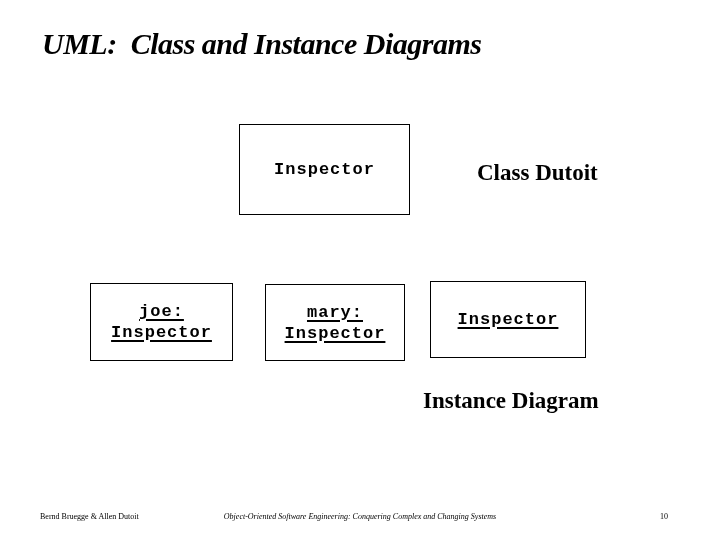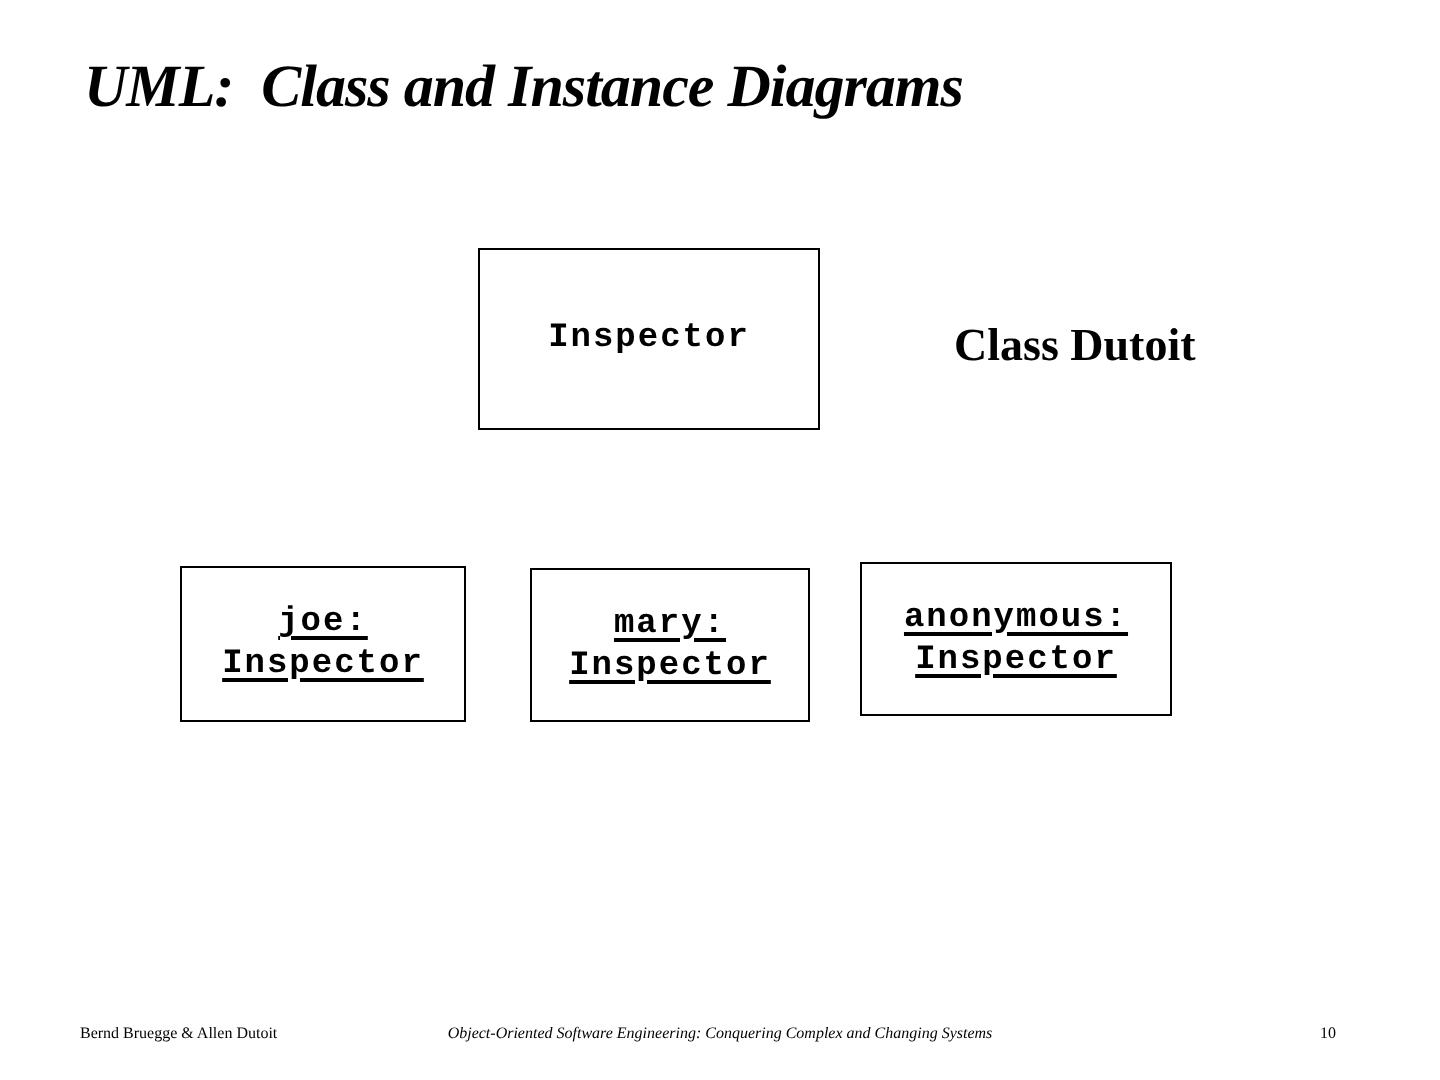--- a/index.html
+++ b/index.html
@@ -116,24 +116,24 @@
     <span class="mono instance-line">joe:</span>
     <span class="mono instance-line">Inspector</span>
   </div>
 
   <div class="uml-box box-mary">
     <span class="mono instance-line">mary:</span>
     <span class="mono instance-line">Inspector</span>
   </div>
 
   <div class="uml-box box-anonymous">
-    <span class="mono instance-line">anonymous:</span>
     <span class="mono instance-line">Inspector</span>
   </div>
 
+  <div class="section-label instance-diagram-label">Instance Diagram</div>
 
   <div class="footer">
     <span class="footer-author">Bernd Bruegge &amp; Allen Dutoit</span>
     <span class="footer-center">Object-Oriented Software Engineering: Conquering Complex and Changing Systems</span>
     <span class="footer-page">10</span>
   </div>
 
 </div>
 
 </body></html>

